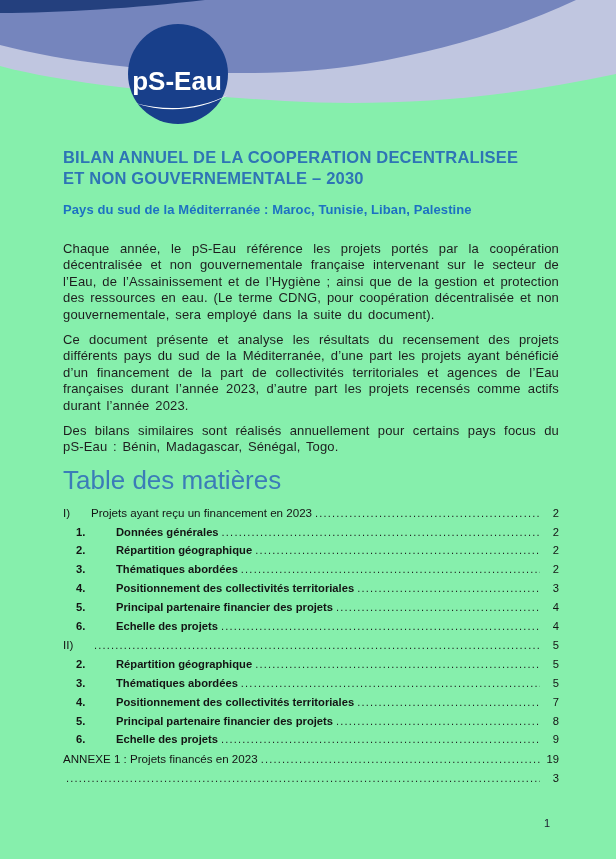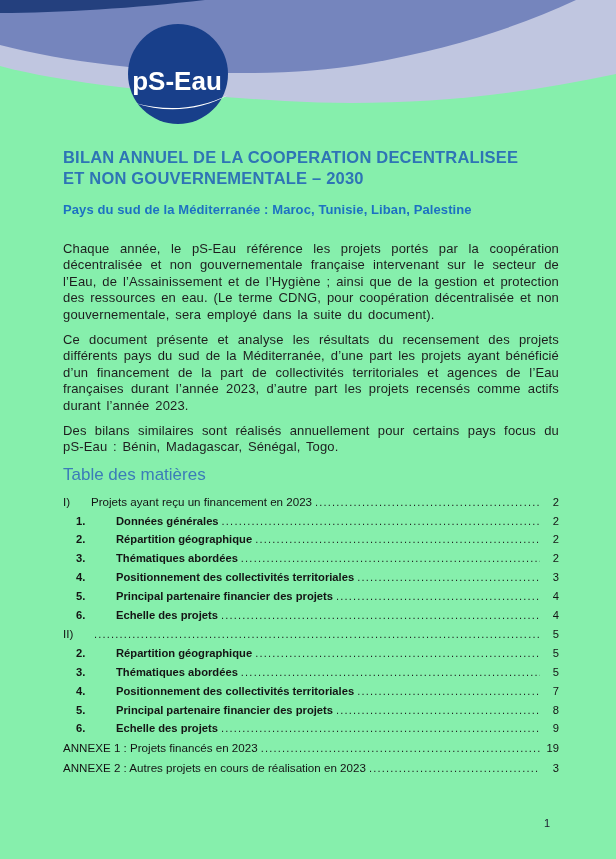--- a/index.html
+++ b/index.html
@@ -46,21 +46,21 @@
     font-size:13px;
     line-height:16.4px;
     text-align:justify;
     letter-spacing:.15px;
     word-spacing:2px;
     color:#1e1e1e;
   }
   .toc-heading{
     margin:6px 0 10px 0;
     color:#3b7cb8;
-    font-size:17px;
+    font-size:26px;
     font-weight:400;
   }
   .toc-list{color:#141414;}
   .toc-row{
     display:flex;
     align-items:baseline;
     margin-bottom:6.8px;
   }
   .toc-row .toc-num{flex:none;}
   .toc-row.lvl1{font-size:11.6px;font-weight:400;}
@@ -209,21 +209,20 @@
     <span class="toc-page">9</span>
   </div>
         <div class="toc-row lvl0">
 
     <span class="toc-label">ANNEXE 1 : Projets financés en 2023</span>
     <span class="toc-dots"></span>
     <span class="toc-page">19</span>
   </div>
         <div class="toc-row lvl0">
 
-    <span class="toc-label">ANNEXE 2 : Autres projets en cours de réalisation en 2023</span>
     <span class="toc-dots"></span>
     <span class="toc-page">3</span>
   </div>
       </div>
 
   </div>
 
   <div class="page-number">1</div>
 
 </div>

